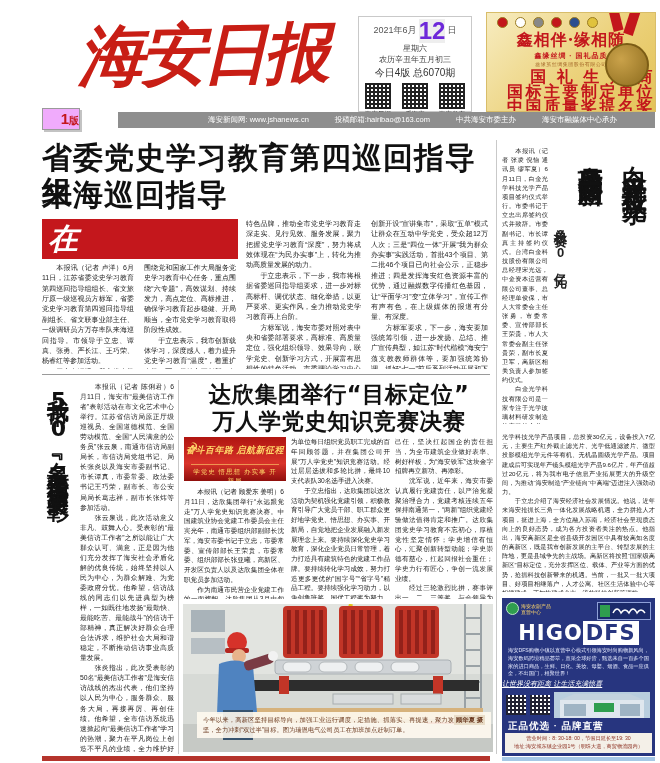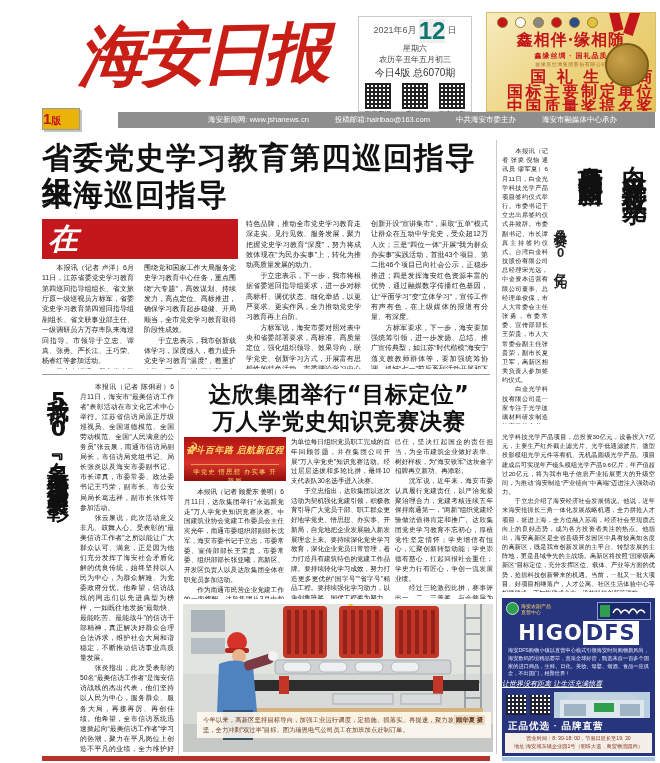--- a/index.html
+++ b/index.html
@@ -9,21 +9,21 @@
   .vtext{writing-mode:vertical-rl;text-orientation:upright;}
   .col{position:absolute;font-size:7px;line-height:1.48;text-align:justify;color:#222;
        overflow:hidden;white-space:pre-line;}
   
   .mast-title{left:52px;top:6px;width:300px;height:100px;font-family:"DejaVu Serif",serif;
       font-style:italic;font-weight:bold;font-size:66px;line-height:96px;color:#c81e15;
       letter-spacing:-4px;transform:rotate(-1deg);text-align:center;}
   .datebox{left:358px;top:16px;width:114px;height:96px;border:1px solid #c9c9c9;
       text-align:center;font-size:8px;color:#444;padding-top:2px;box-sizing:border-box;}
   .dateline{font-size:9px;color:#555;}
-  .dateday{font-size:24px;font-weight:bold;color:#0f766e;background:#eee;padding:0 0;
+  .dateday{font-size:24px;font-weight:bold;color:#6d28d9;background:#eee;padding:0 0;
       display:inline-block;line-height:24px;vertical-align:middle;}
   .edition{font-size:10px;color:#333;margin-top:1px;}
   .qrrow{display:flex;justify-content:space-between;padding:3px 6px 0 6px;}
   .qr{width:26px;height:26px;background-color:#fff;
       background-image:repeating-linear-gradient(0deg,#222 0 2px,transparent 2px 4px),
                        repeating-linear-gradient(90deg,#222 0 2px,#fff 2px 4px);}
   .qrlabels{display:flex;justify-content:space-between;padding:1px 2px 0 2px;font-size:6.5px;color:#333;}
   .qrlabels span{width:34px;text-align:center;}
   
   .goldad{left:486px;top:12px;width:168px;height:98px;overflow:hidden;
@@ -37,21 +37,21 @@
   .gold-lines{margin-top:2px;}
   .gold-lines div{font-size:16px;font-weight:700;color:#c3161c;text-align:right;
       padding-left:10px;letter-spacing:2.5px;line-height:15px;font-family:"DejaVu Sans",sans-serif;}
   .seal{position:absolute;right:6px;top:30px;width:40px;height:40px;border-radius:50%;
       background:radial-gradient(circle at 35% 35%,#caa24a,#8d6c1e);border:2px solid #7c5d15;}
   .ribbon1,.ribbon2{position:absolute;background:#c3161c;}
   .ribbon1{right:18px;top:-4px;width:10px;height:26px;transform:rotate(18deg);}
   .ribbon2{right:34px;top:-4px;width:10px;height:22px;transform:rotate(-14deg);}
   
   .pagebadge{left:42px;top:108px;width:36px;height:20px;border:1px solid #9a9a9a;
-      box-shadow:2px 2px 0 #c3c3c3;background:#eab308;text-align:left;line-height:19px;color:#c3161c;}
+      box-shadow:2px 2px 0 #c3c3c3;background:#f0abfc;text-align:right;line-height:19px;color:#c3161c;}
   .pagebadge b{font-size:15px;font-weight:900;}
   .pagebadge span{font-size:10px;font-weight:bold;}
   .graybar{left:118px;top:112px;width:537px;height:16px;background:#8e8e8e;color:#fff;
       font-size:7.5px;line-height:16px;display:flex;gap:26px;padding-left:90px;box-sizing:border-box;align-items:center;}
   
   .lead-h{left:42px;width:448px;text-align:left;font-weight:900;font-size:30px;
       letter-spacing:1px;color:#111;font-family:"DejaVu Sans",sans-serif;line-height:34px;}
   .sloganbox{left:42px;top:219px;width:196px;height:40px;background:#c4171c;color:#fff;
       display:flex;align-items:center;overflow:hidden;}
   .sloganbox .big{font-family:"DejaVu Serif",serif;font-style:italic;font-weight:bold;

